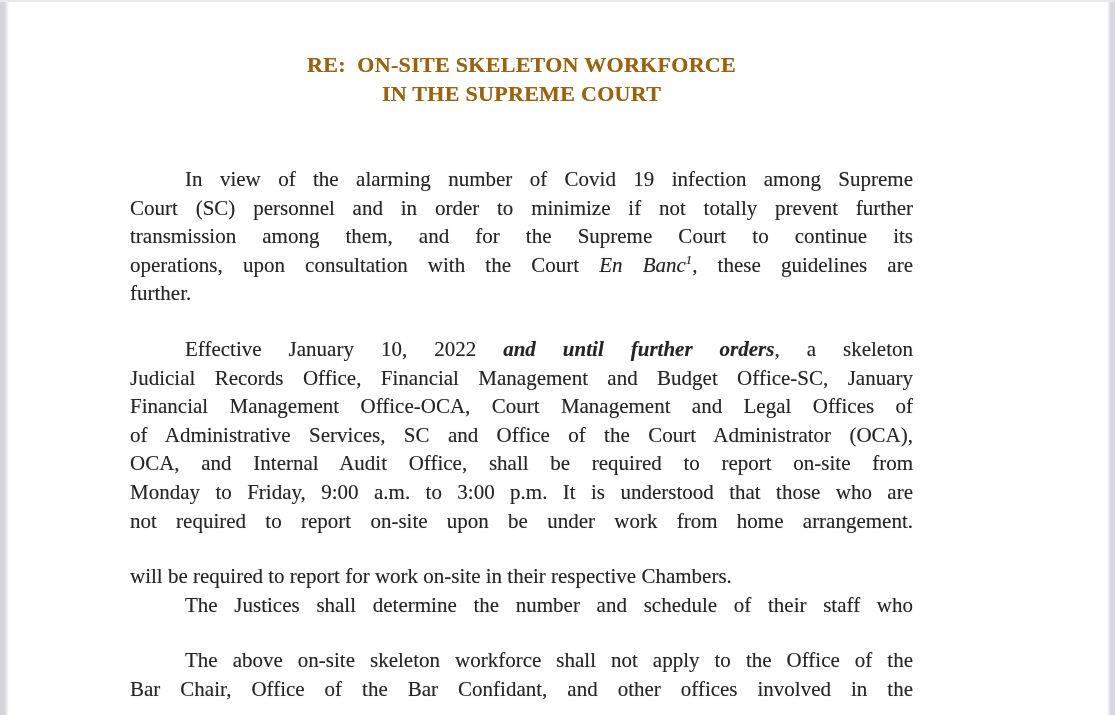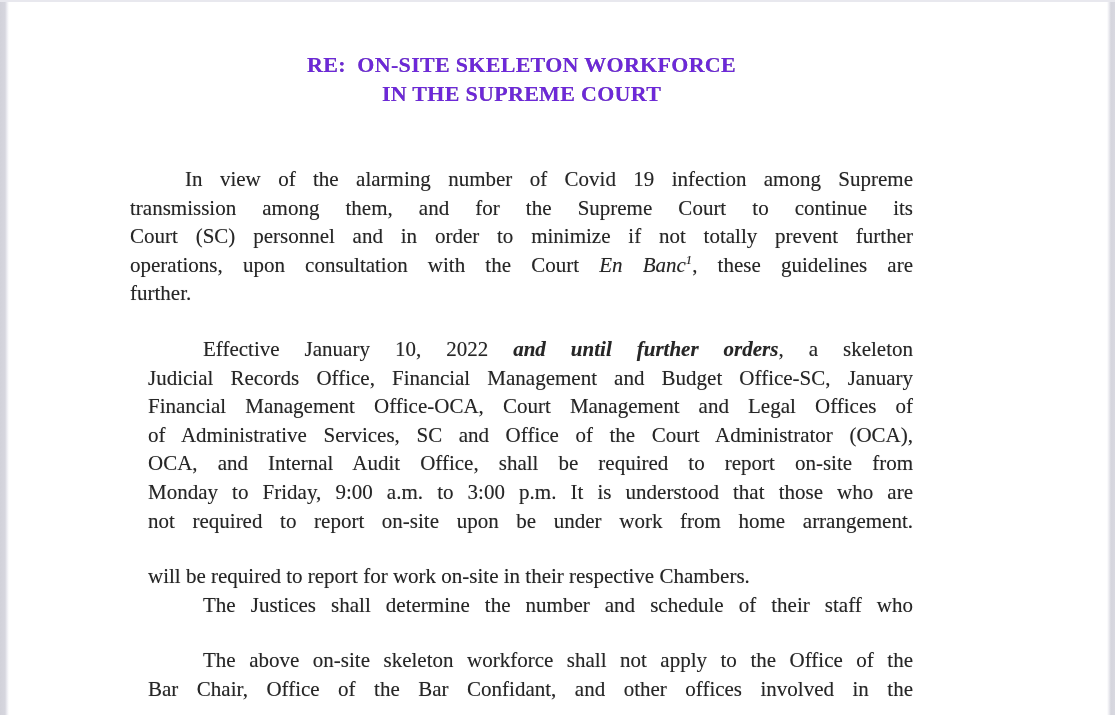--- a/index.html
+++ b/index.html
@@ -36,30 +36,30 @@
     top: 0;
     padding-top: 50px;
     color: #262626;
   }
   .title {
     text-align: center;
     font-weight: bold;
     font-size: 22px;
     line-height: 29px;
     letter-spacing: 0.3px;
-    color: #6d28d9;
+    color: #a16207;
     text-shadow: 0 0 0.6px rgba(20,20,20,0.45);
   }
   .body {
     padding-top: 57px;
     font-size: 21px;
     line-height: 28.6px;
     text-shadow: 0 0 0.7px rgba(35,35,35,0.4);
   }
-  .para + .para { margin-top: 27px; margin-left: 18px; }
+  .para + .para { margin-top: 27px; }
   .line {
     text-align: justify;
     text-align-last: justify;
     font-family: Liberation Serif, serif;
   }
   .line.short { text-align-last: left; }
   .line.first { text-indent: 55px; }
   .i  { font-style: italic; }
   .bi { font-style: italic; font-weight: bold; }
   .sup {
@@ -78,22 +78,22 @@
   <div class="edge top"></div>
 
   <div class="doc">
     <div class="title">
       <div class="title-line">RE:&nbsp; ON-SITE SKELETON WORKFORCE</div>
       <div class="title-line">IN THE SUPREME COURT</div>
     </div>
     <div class="body">
         <div class="para">
           <div class="line first"><span>In view of the alarming number of Covid 19 infection among Supreme</span></div>
+          <div class="line"><span>Court (SC) personnel and in order to minimize if not totally prevent further</span></div>
           <div class="line"><span>transmission among them, and for the Supreme Court to continue its</span></div>
-          <div class="line"><span>Court (SC) personnel and in order to minimize if not totally prevent further</span></div>
           <div class="line"><span>operations, upon consultation with the Court </span><span class="i">En Banc</span><span class="sup">1</span><span>, these guidelines are</span></div>
           <div class="line short"><span>further.</span></div>
         </div>
         <div class="para">
           <div class="line first"><span>Effective January 10, 2022 </span><span class="bi">and until further orders</span><span>, a skeleton</span></div>
           <div class="line"><span>Judicial Records Office, Financial Management and Budget Office-SC, January</span></div>
           <div class="line"><span>Financial Management Office-OCA, Court Management and Legal Offices of</span></div>
           <div class="line"><span>of Administrative Services, SC and Office of the Court Administrator (OCA),</span></div>
           <div class="line"><span>OCA, and Internal Audit Office, shall be required to report on-site from</span></div>
           <div class="line"><span>Monday to Friday, 9:00 a.m. to 3:00 p.m. It is understood that those who are</span></div>

